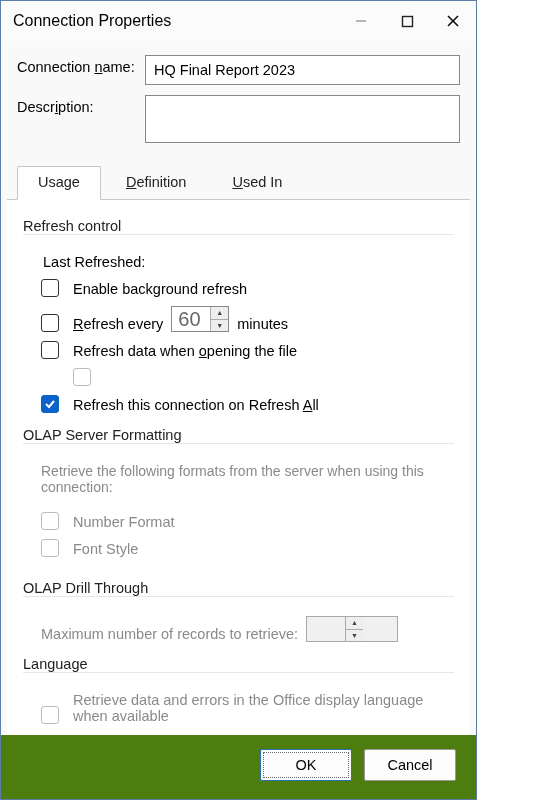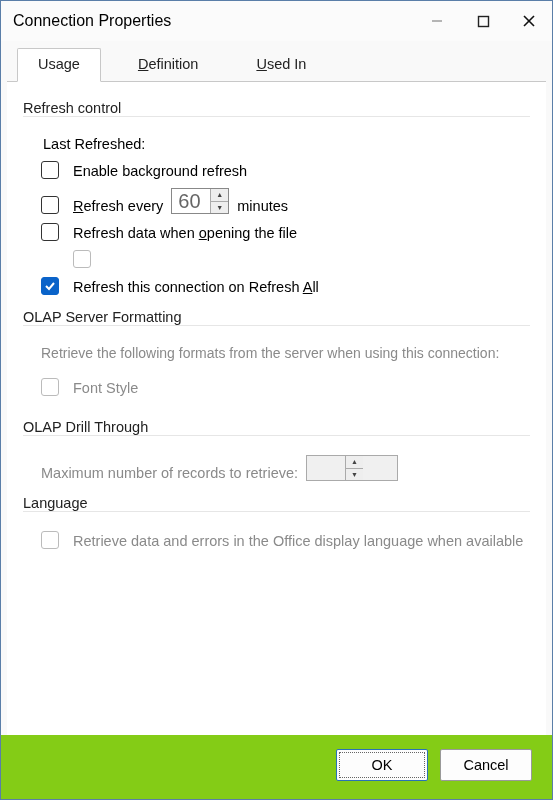--- a/index.html
+++ b/index.html
@@ -7,21 +7,21 @@
     font-family: "Segoe UI", Arial, sans-serif;
     font-size: 14px;
     background: #fff;
     color: #000;
     width: 553px;
     height: 800px;
     overflow: hidden;
   }
   .window {
     border: 1px solid #5a7ea8;
-    width: 553px;
+    width: 477px;
     height: 800px;
     display: flex;
     flex-direction: column;
     background: #f9f9f9;
   }
   .titlebar {
     height: 40px;
     display: flex;
     align-items: center;
     padding-left: 12px;
@@ -54,21 +54,21 @@
     flex: 1;
     border: 1px solid #888;
     background: #fff;
     height: 48px;
     padding: 4px 6px;
     resize: none;
   }
   .tabs {
     display: flex;
     padding: 0 16px;
-    gap: 16px;
+    gap: 4px;
     margin-top: 6px;
     position: relative;
   }
   .tab {
     padding: 7px 20px 9px 20px;
     font-size: 14.5px;
     color: #222;
     border: 1px solid transparent;
     cursor: pointer;
     position: relative;
@@ -141,21 +141,21 @@
   }
   .spin-btn {
     flex: 1; display: flex; align-items: center; justify-content: center;
     font-size: 7px; color: #444; background:#eee;
   }
   .spin-btn:first-child{border-bottom:1px solid #aaa;}
   .hint { color: #8a8a8a; font-size: 14px; }
   .footer {
     display: flex; justify-content: flex-end; gap: 12px;
     padding: 14px 20px 18px 20px;
-    background: #84cc16;
+    background: #4d7c0f;
   }
   .btn {
     min-width: 92px; height: 32px;
     border: 1px solid #999;
     background: #fdfdfd;
     font-size: 14.5px;
     cursor: pointer;
     border-radius: 2px;
   }
   .btn.primary {
@@ -184,20 +184,30 @@
       </div>
       <div class="winbtn">
         <svg width="14" height="14">
             <line x1="2" y1="2" x2="12" y2="12" stroke="#111" stroke-width="1.6"></line>
             <line x1="12" y1="2" x2="2" y2="12" stroke="#111" stroke-width="1.6"></line>
           </svg>
       </div>
     </div>
   </div>
 
+  <div class="form-top">
+    <div class="form-row">
+      <div class="form-label"><span>Connection </span><span class="u">n</span><span>ame:</span></div>
+      <input class="text-input" value="HQ Final Report 2023" style="">
+    </div>
+    <div class="form-row">
+      <div class="form-label"><span>Descr</span><span class="u">i</span><span>ption:</span></div>
+      <textarea class="textarea" style=""></textarea>
+    </div>
+  </div>
 
   <div class="tabs">
     <div class="tab active"><span>Usage</span></div>
     <div class="tab"><span class="u">D</span><span>efinition</span></div>
     <div class="tab"><span class="u">U</span><span>sed In</span></div>
   </div>
 
   <div class="pane">
 
     <div class="section">
@@ -244,20 +254,24 @@
     </div>
 
     <div class="section">
       <div class="section-title">OLAP Server Formatting</div>
       <div class="indent">
         <div class="hint" style="margin:6px 0 8px 0">Retrieve the following formats from the server when using this connection:</div>
         <div style="display:flex; gap:18px;">
           <div style="width:150px">
             <div class="row">
                 <span class="chk disabled"></span>
+                <span class="lbl disabled">Number Format</span>
+              </div>
+            <div class="row">
+                <span class="chk disabled"></span>
                 <span class="lbl disabled">Font Style</span>
               </div>
           </div>
         </div>
       </div>
     </div>
 
     <div class="section">
       <div class="section-title">OLAP Drill Through</div>
       <div class="indent">

